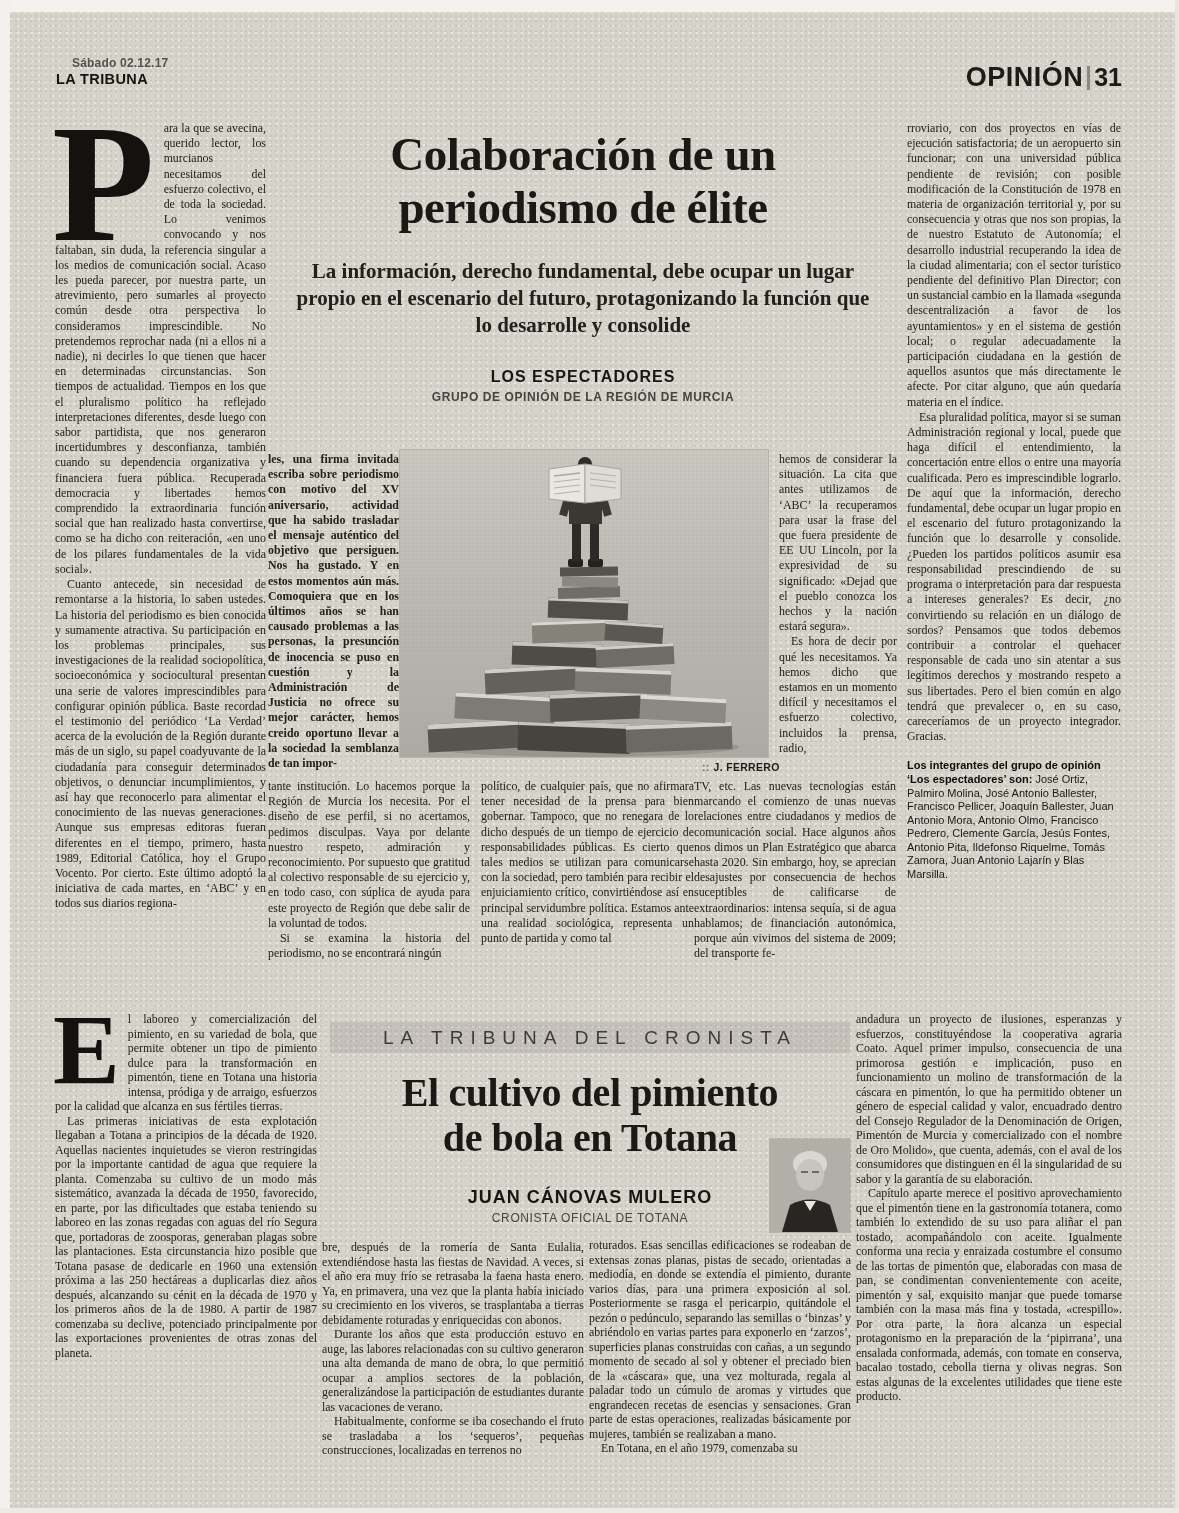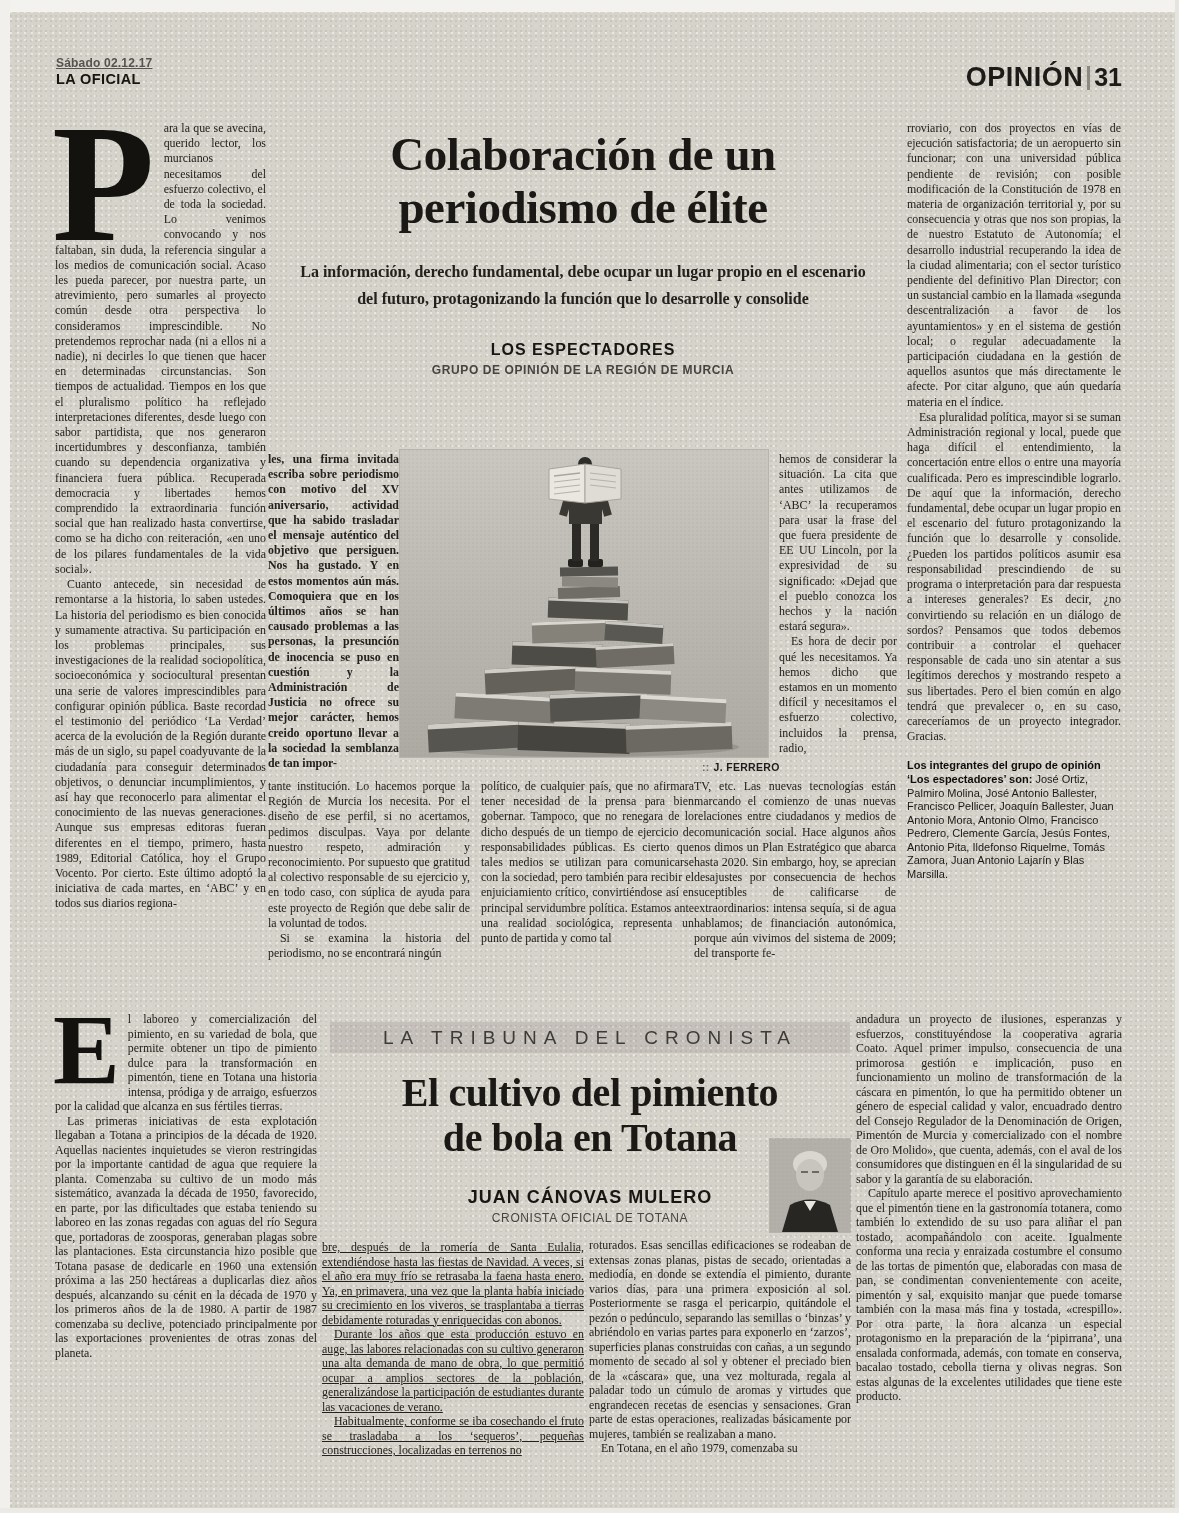--- a/index.html
+++ b/index.html
@@ -13,36 +13,36 @@
   }
   .edge-top{position:absolute;left:0;top:0;width:100%;height:12px;background:#f3f2ee;}
   .edge-left{position:absolute;left:0;top:0;width:10px;height:100%;background:#f1f0ec;}
   .edge-bottom{position:absolute;left:0;bottom:0;width:100%;height:5px;background:#eceae5;}
   .edge-right{position:absolute;right:0;top:0;width:4px;height:100%;background:#e6e4df;}
 
   .abs{position:absolute;}
   .sans{font-family:"Liberation Sans","DejaVu Sans",sans-serif;}
 
   
-  .hdr-date{left:56px;top:56px;font-size:12px;color:#55534f;font-weight:bold;letter-spacing:.2px;text-decoration:underline;}
+  .hdr-date{left:72px;top:56px;font-size:12px;color:#55534f;font-weight:bold;letter-spacing:.2px;}
   .hdr-masthead{left:56px;top:71px;font-size:14.5px;color:#151410;font-weight:bold;letter-spacing:.4px;}
   .hdr-right{right:57px;top:62px;display:flex;align-items:center;gap:4px;}
   .hdr-section{font-size:27px;font-weight:bold;color:#1c1b18;letter-spacing:.5px;}
   .hdr-bar{width:3px;height:24px;background:#8b8982;}
   .hdr-pageno{font-size:25px;font-weight:bold;color:#1c1b18;}
 
   
   .body1{font-size:11.9px;line-height:15.2px;text-align:justify;hyphens:auto;color:#23211d;}
   .body1 p,.body2 p{margin:0;}
   .ind{text-indent:12px;}
   .a1-col1{left:55px;top:121px;width:211px;}
   .dropcap1{float:left;font-weight:bold;font-size:168px;line-height:118px;padding-top:3px;margin:0 9px 0 -3px;color:#13120f;}
   .a1-head{left:278px;top:128px;width:610px;text-align:center;}
   .a1-headline{font-size:47px;line-height:53px;font-weight:bold;color:#1b1915;letter-spacing:-.5px;margin:0;}
-  .a1-sub{width:588px;margin:24px auto 0;font-size:16px;line-height:27px;font-weight:bold;color:#23211d;}
+  .a1-sub{width:588px;margin:24px auto 0;font-size:21px;line-height:27px;font-weight:bold;color:#23211d;}
   .a1-byline{margin-top:29px;font-size:16px;font-weight:bold;letter-spacing:1px;color:#171613;}
   .a1-byrole{margin-top:4px;font-size:12px;letter-spacing:.6px;color:#454440;font-weight:bold;}
   .a1-photo{left:400px;top:450px;width:368px;height:307px;box-shadow:0 0 0 1px rgba(90,88,82,.25);}
   .a1-credit{left:702px;top:761px;font-size:10.5px;font-weight:bold;color:#1d1c19;letter-spacing:.3px;}
   .a1-credit .mk{color:#6b6964;margin-right:4px;}
   .a1-col2a{left:268px;top:452px;width:131px;font-weight:bold;}
   .a1-col2b{left:268px;top:779px;width:202px;}
   .a1-col3b{left:481px;top:779px;width:213px;}
   .a1-col4a{left:779px;top:452px;width:118px;}
   .a1-col4b{left:694px;top:779px;width:202px;}
@@ -56,35 +56,35 @@
   .a2-col1{left:55px;top:1012px;width:262px;}
   .dropcap2{float:left;font-weight:bold;font-size:100px;line-height:72px;padding-top:2px;margin:0 8px 0 -2px;color:#13120f;}
   .a2-kicker{left:330px;top:1022px;width:520px;height:31px;background:rgba(70,68,62,.12);
     display:flex;align-items:center;justify-content:center;
     font-size:19px;letter-spacing:7px;color:#3c3b37;}
   .a2-head{left:330px;top:1060px;width:520px;text-align:center;margin-top:10px;}
   .a2-headline{font-size:40px;line-height:45px;font-weight:bold;color:#1b1915;letter-spacing:-.4px;margin:0;}
   .a2-byline{margin-top:27px;font-size:18px;font-weight:bold;letter-spacing:1px;color:#171613;}
   .a2-byrole{margin-top:3px;font-size:12px;letter-spacing:.6px;color:#454440;}
   .a2-portrait{left:770px;top:1139px;width:80px;height:93px;box-shadow:0 0 0 1px rgba(90,88,82,.25);}
-  .a2-col2{left:322px;top:1240px;width:262px;text-decoration:underline;}
+  .a2-col2{left:322px;top:1240px;width:262px;}
   .a2-col3{left:589px;top:1238px;width:262px;}
   .a2-col4{left:856px;top:1012px;width:266px;}
 </style>
 </head>
 <body>
 
 <div class="page">
   <div class="edge-top"></div>
   <div class="edge-left"></div>
   <div class="edge-right"></div>
   <div class="edge-bottom"></div>
 
   <div class="abs sans hdr-date">Sábado 02.12.17</div>
-  <div class="abs sans hdr-masthead">LA OFICIAL</div>
+  <div class="abs sans hdr-masthead">LA TRIBUNA</div>
   <div class="abs hdr-right">
     <span class="sans hdr-section">OPINIÓN</span>
     <span class="hdr-bar"></span>
     <span class="sans hdr-pageno">31</span>
   </div>
 
   <section>
 
     <div class="abs body1 a1-col1">
       <p><span class="dropcap1">P</span><span>ara la que se avecina, querido lector, los murcianos necesitamos del esfuerzo colectivo, el de toda la sociedad. Lo venimos convocando y nos faltaban, sin duda, la referencia singular a los medios de comunicación social. Acaso les pueda parecer, por nuestra parte, un atrevimiento, pero sumarles al proyecto común desde otra perspectiva lo consideramos imprescindible. No pretendemos reprochar nada (ni a ellos ni a nadie), ni decirles lo que tienen que hacer en determinadas circunstancias. Son tiempos de actualidad. Tiempos en los que el pluralismo político ha reflejado interpretaciones diferentes, desde luego con sabor partidista, que nos generaron incertidumbres y desconfianza, también cuando su dependencia organizativa y financiera fuera pública. Recuperada democracia y libertades hemos comprendido la extraordinaria función social que han realizado hasta convertirse, como se ha dicho con reiteración, «en uno de los pilares fundamentales de la vida social».</span></p>

